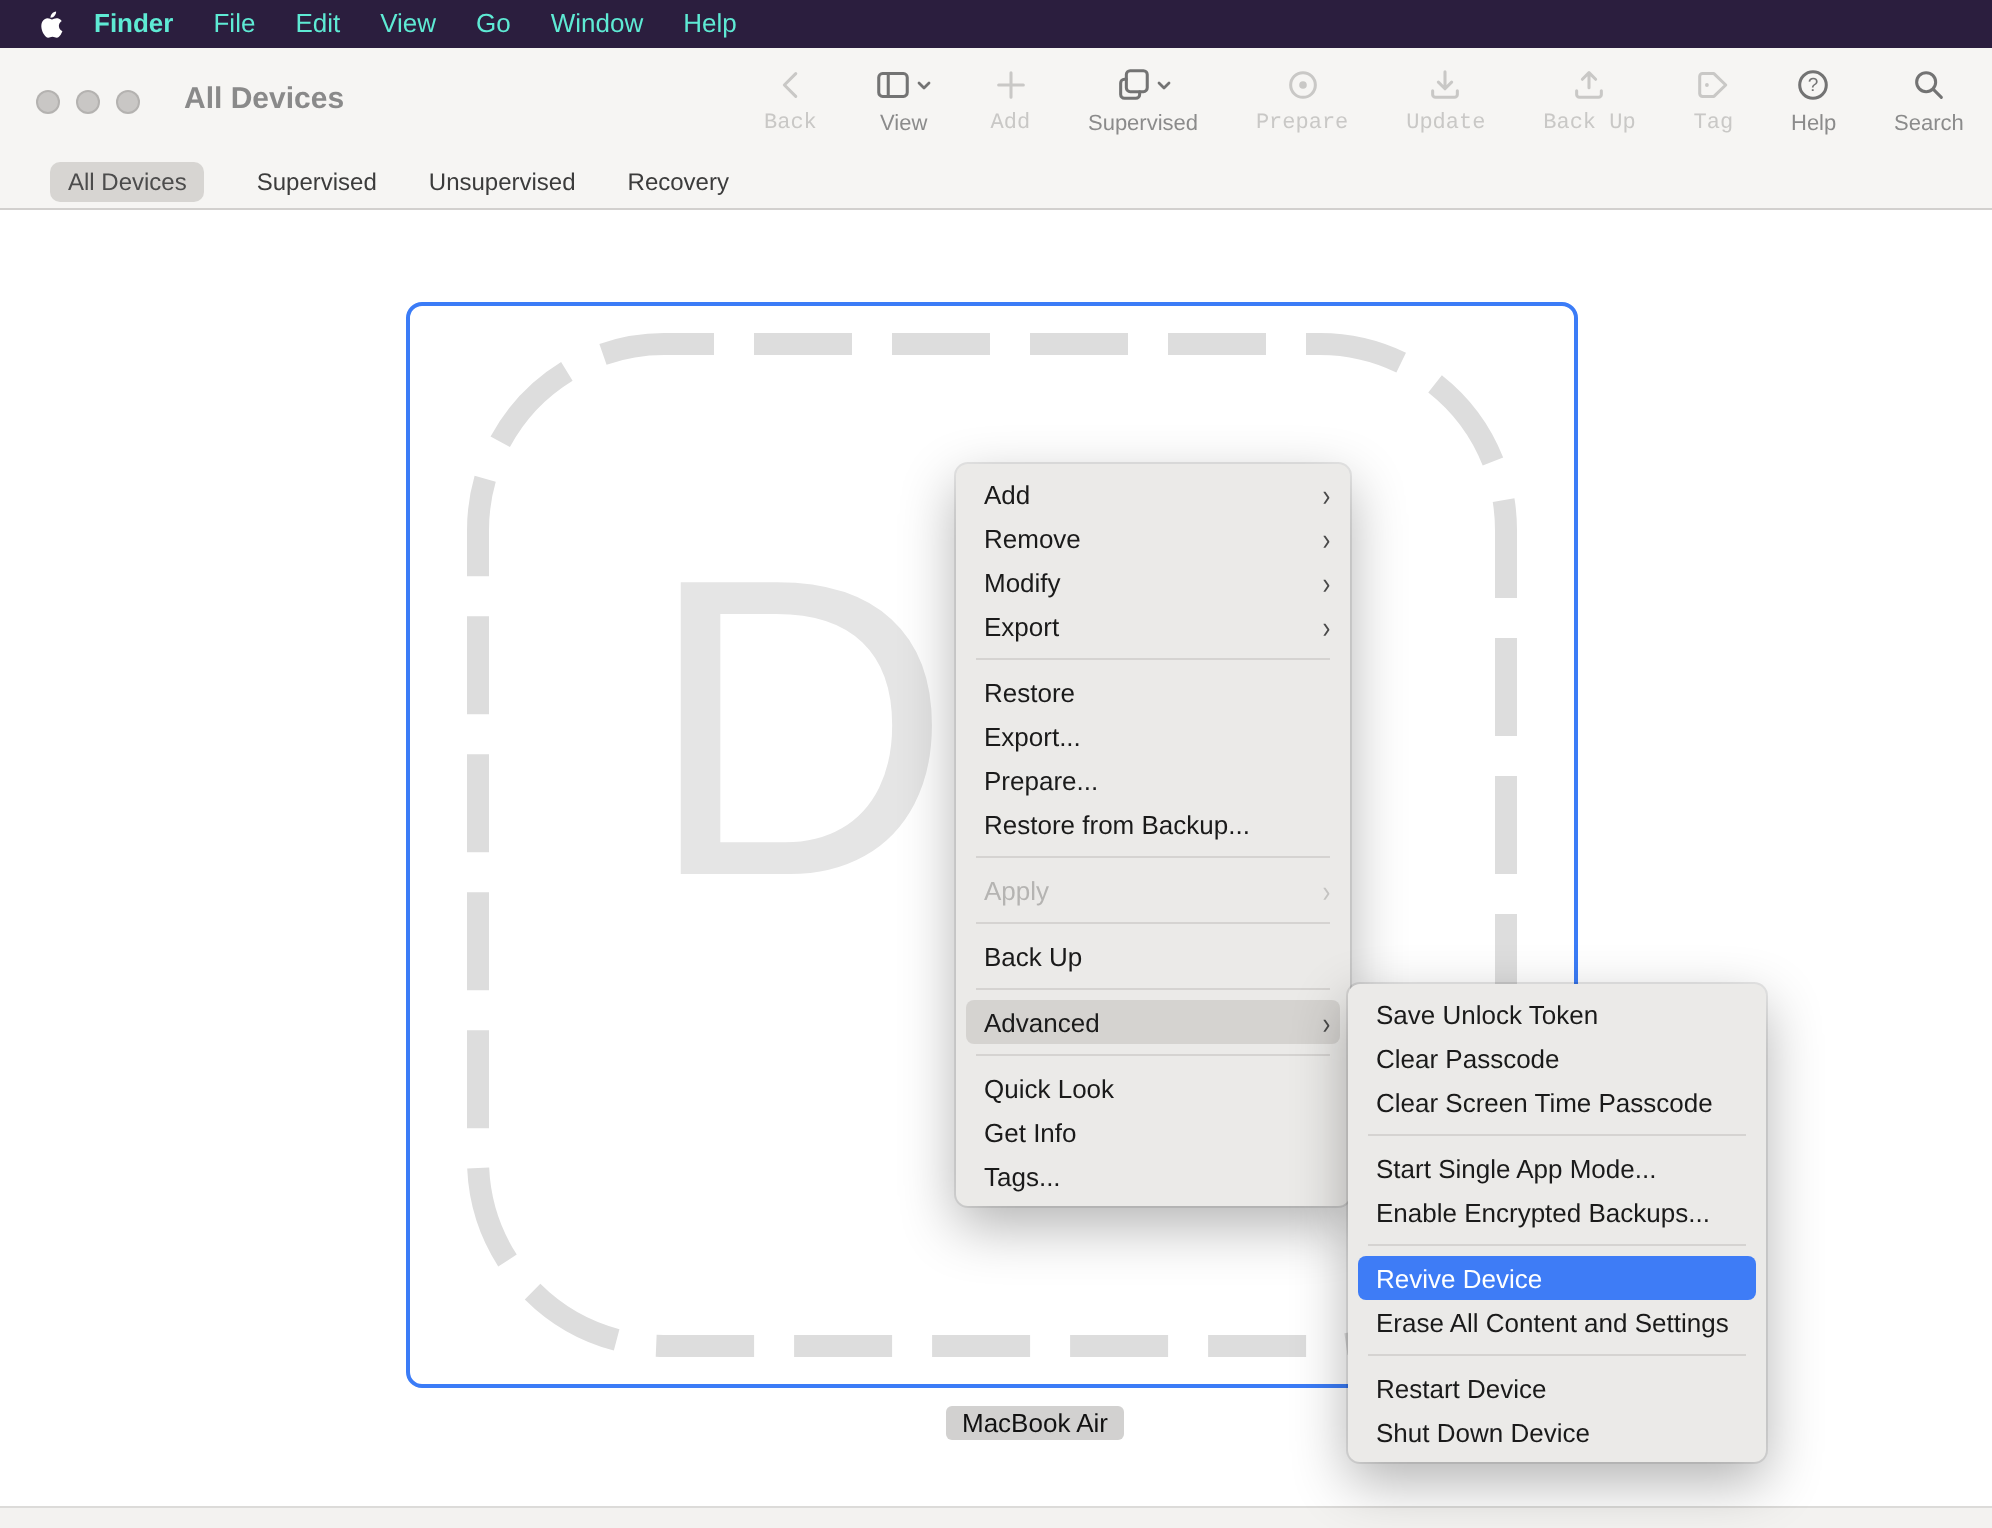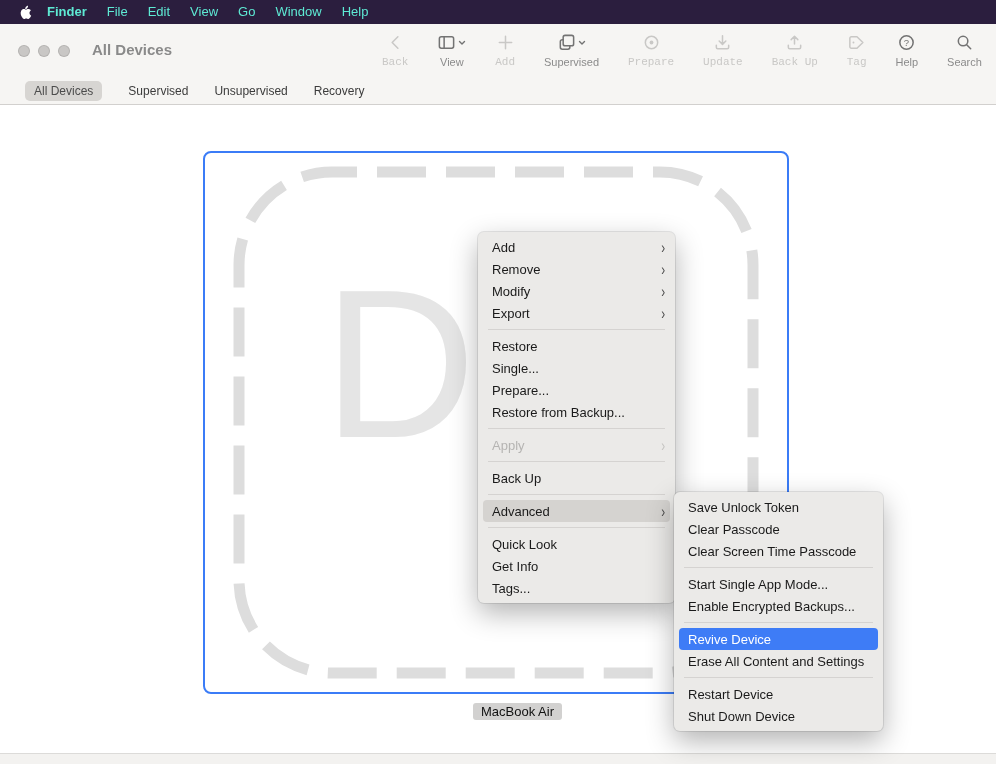--- a/index.html
+++ b/index.html
@@ -283,21 +283,21 @@
       </div>
       <div class="menu-item">
         <span>Export</span>
         <span class="arrow">›</span>
       </div>
       <div class="menu-sep"></div>
       <div class="menu-item">
         <span>Restore</span>
       </div>
       <div class="menu-item">
-        <span>Single...</span>
+        <span>Export...</span>
       </div>
       <div class="menu-item">
         <span>Prepare...</span>
       </div>
       <div class="menu-item">
         <span>Restore from Backup...</span>
       </div>
       <div class="menu-sep"></div>
       <div class="menu-item disabled">
         <span>Apply</span>

